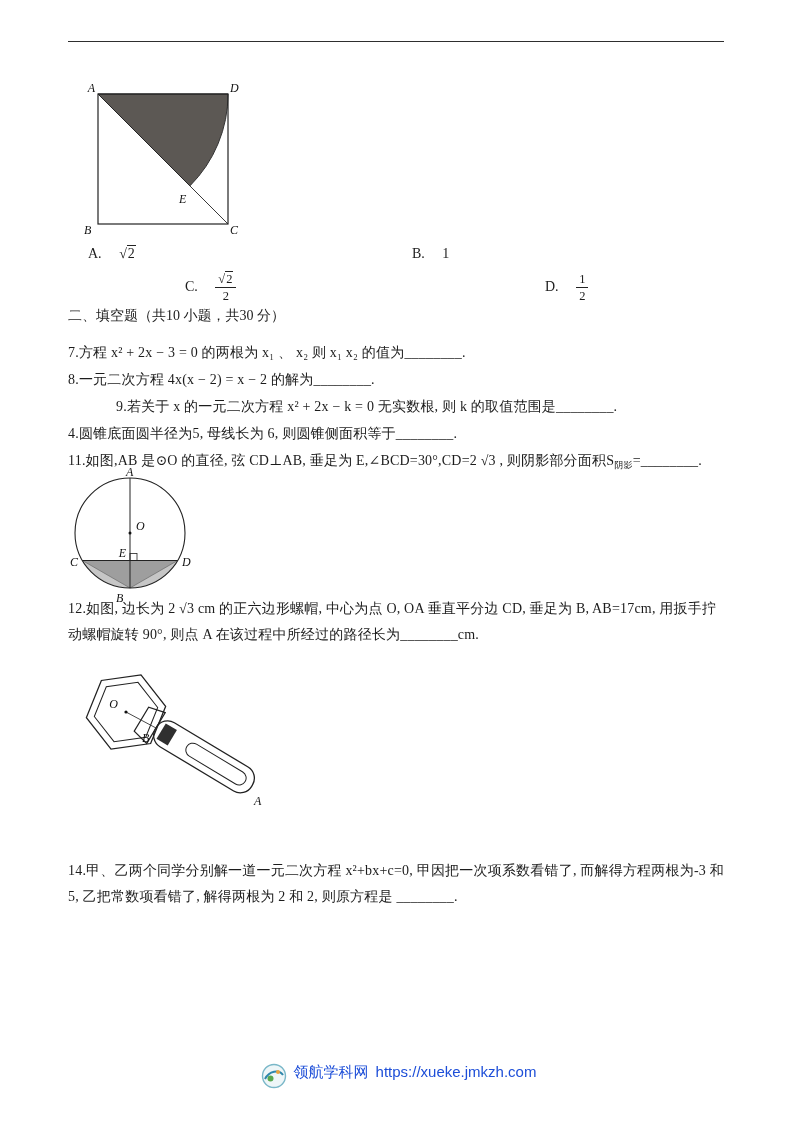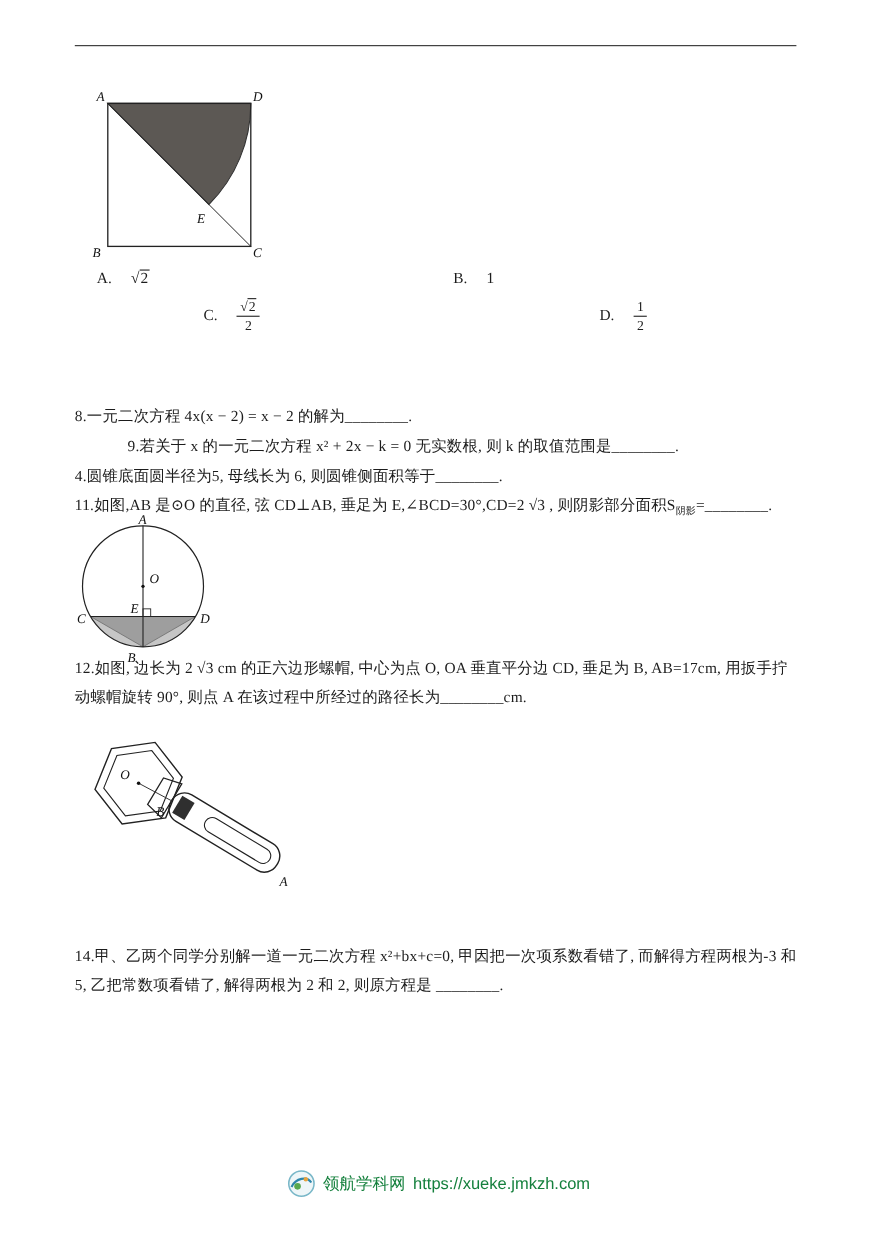--- a/index.html
+++ b/index.html
@@ -17,21 +17,21 @@
   .opt-label{display:inline-block;}
   .opt-val{display:inline-block;margin-left:14px;}
   .vinc{border-top:1px solid #222;padding:0 1px;}
   .frac{display:inline-flex;flex-direction:column;align-items:center;vertical-align:middle;
         font-size:12.5px;line-height:1.15;margin-left:14px;}
   .frac .num{border-bottom:1px solid #222;padding:0 3px 1px;}
   .frac .den{padding-top:1px;}
   .section-title{position:absolute;left:68px;top:307px;}
   svg text{font-family:"Liberation Serif","DejaVu Serif",serif;font-style:italic;font-size:12px;fill:#111;}
   .footer{position:absolute;left:4px;right:0;top:1063px;display:flex;justify-content:center;
-          align-items:center;gap:7px;color:#15803d;font-size:15px;
+          align-items:flex-start;gap:7px;color:#1d4ed8;font-size:15px;
           font-family:"Liberation Sans","DejaVu Sans",sans-serif;}
 </style>
 </head>
 <body>
 
 <div class="page">
 
   <div class="rule-top"></div>
 
   <div class="fig" style="left:80px;top:82px;">
@@ -63,21 +63,23 @@
     </span>
   </div>
   <div class="opt" style="left:545px;top:272px;">
     <span class="opt-label">D.</span>
     <span class="frac">
       <span class="num">1</span>
       <span class="den">2</span>
     </span>
   </div>
 
+  <div class="section-title">二、填空题（共10 小题，共30 分）</div>
 
+  <div class="q nowrap" style="top:340px;">7.方程 x² + 2x − 3 = 0 的两根为 x₁ 、 x₂ 则 x₁ x₂ 的值为________.</div>
   <div class="q nowrap" style="top:367px;">8.一元二次方程 4x(x − 2) = x − 2 的解为________.</div>
   <div class="q nowrap" style="top:394px;margin-left:48px;">9.若关于 x 的一元二次方程 x² + 2x − k = 0 无实数根, 则 k 的取值范围是________.</div>
   <div class="q nowrap" style="top:421px;">4.圆锥底面圆半径为5, 母线长为 6, 则圆锥侧面积等于________.</div>
   <div class="q nowrap" style="top:448px;">
     <span>11.如图,AB 是⊙O 的直径, 弦 CD⊥AB, 垂足为 E,∠BCD=30°,CD=2 √3 , 则阴影部分面积S</span><span class="subs">阴影</span><span>=________.</span>
   </div>
 
   <div class="fig" style="left:52px;top:468px;">
     <svg width="172" height="142" viewBox="0 0 172 142">
       <path d="M30.4 92.5 A55 55 0 0 0 125.6 92.5 Z" fill="#c6c6c6" stroke="none"></path>

